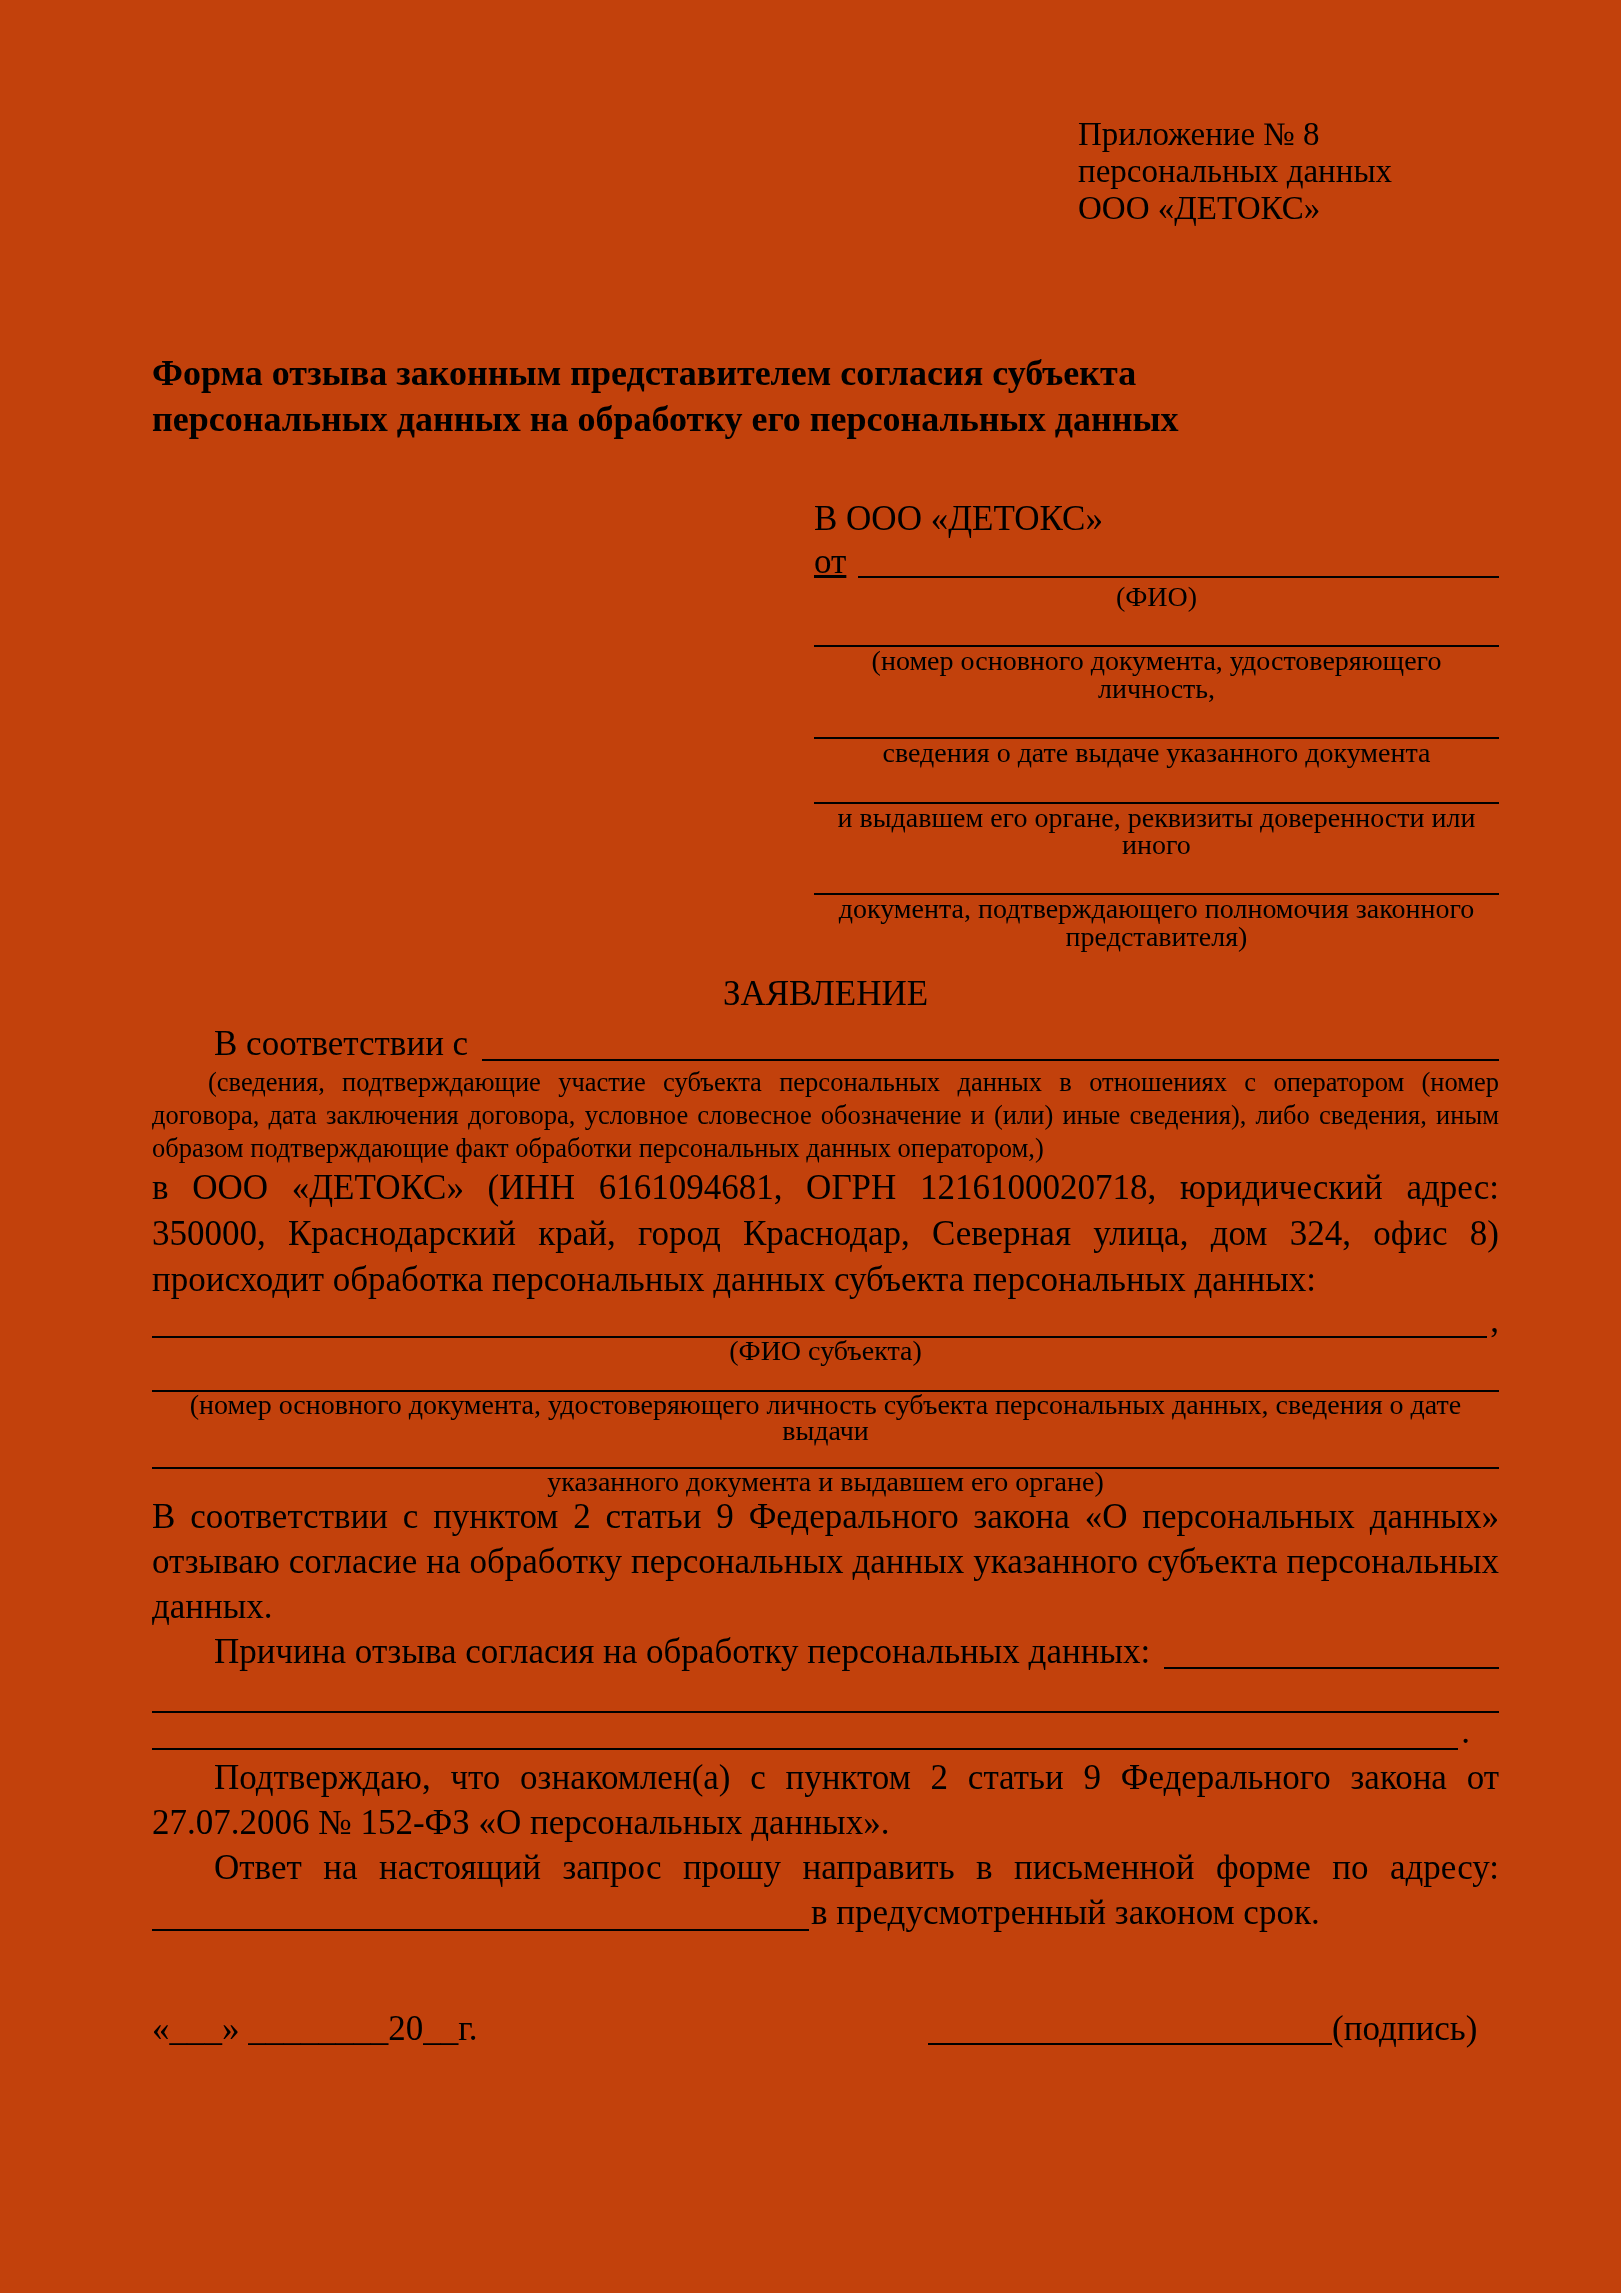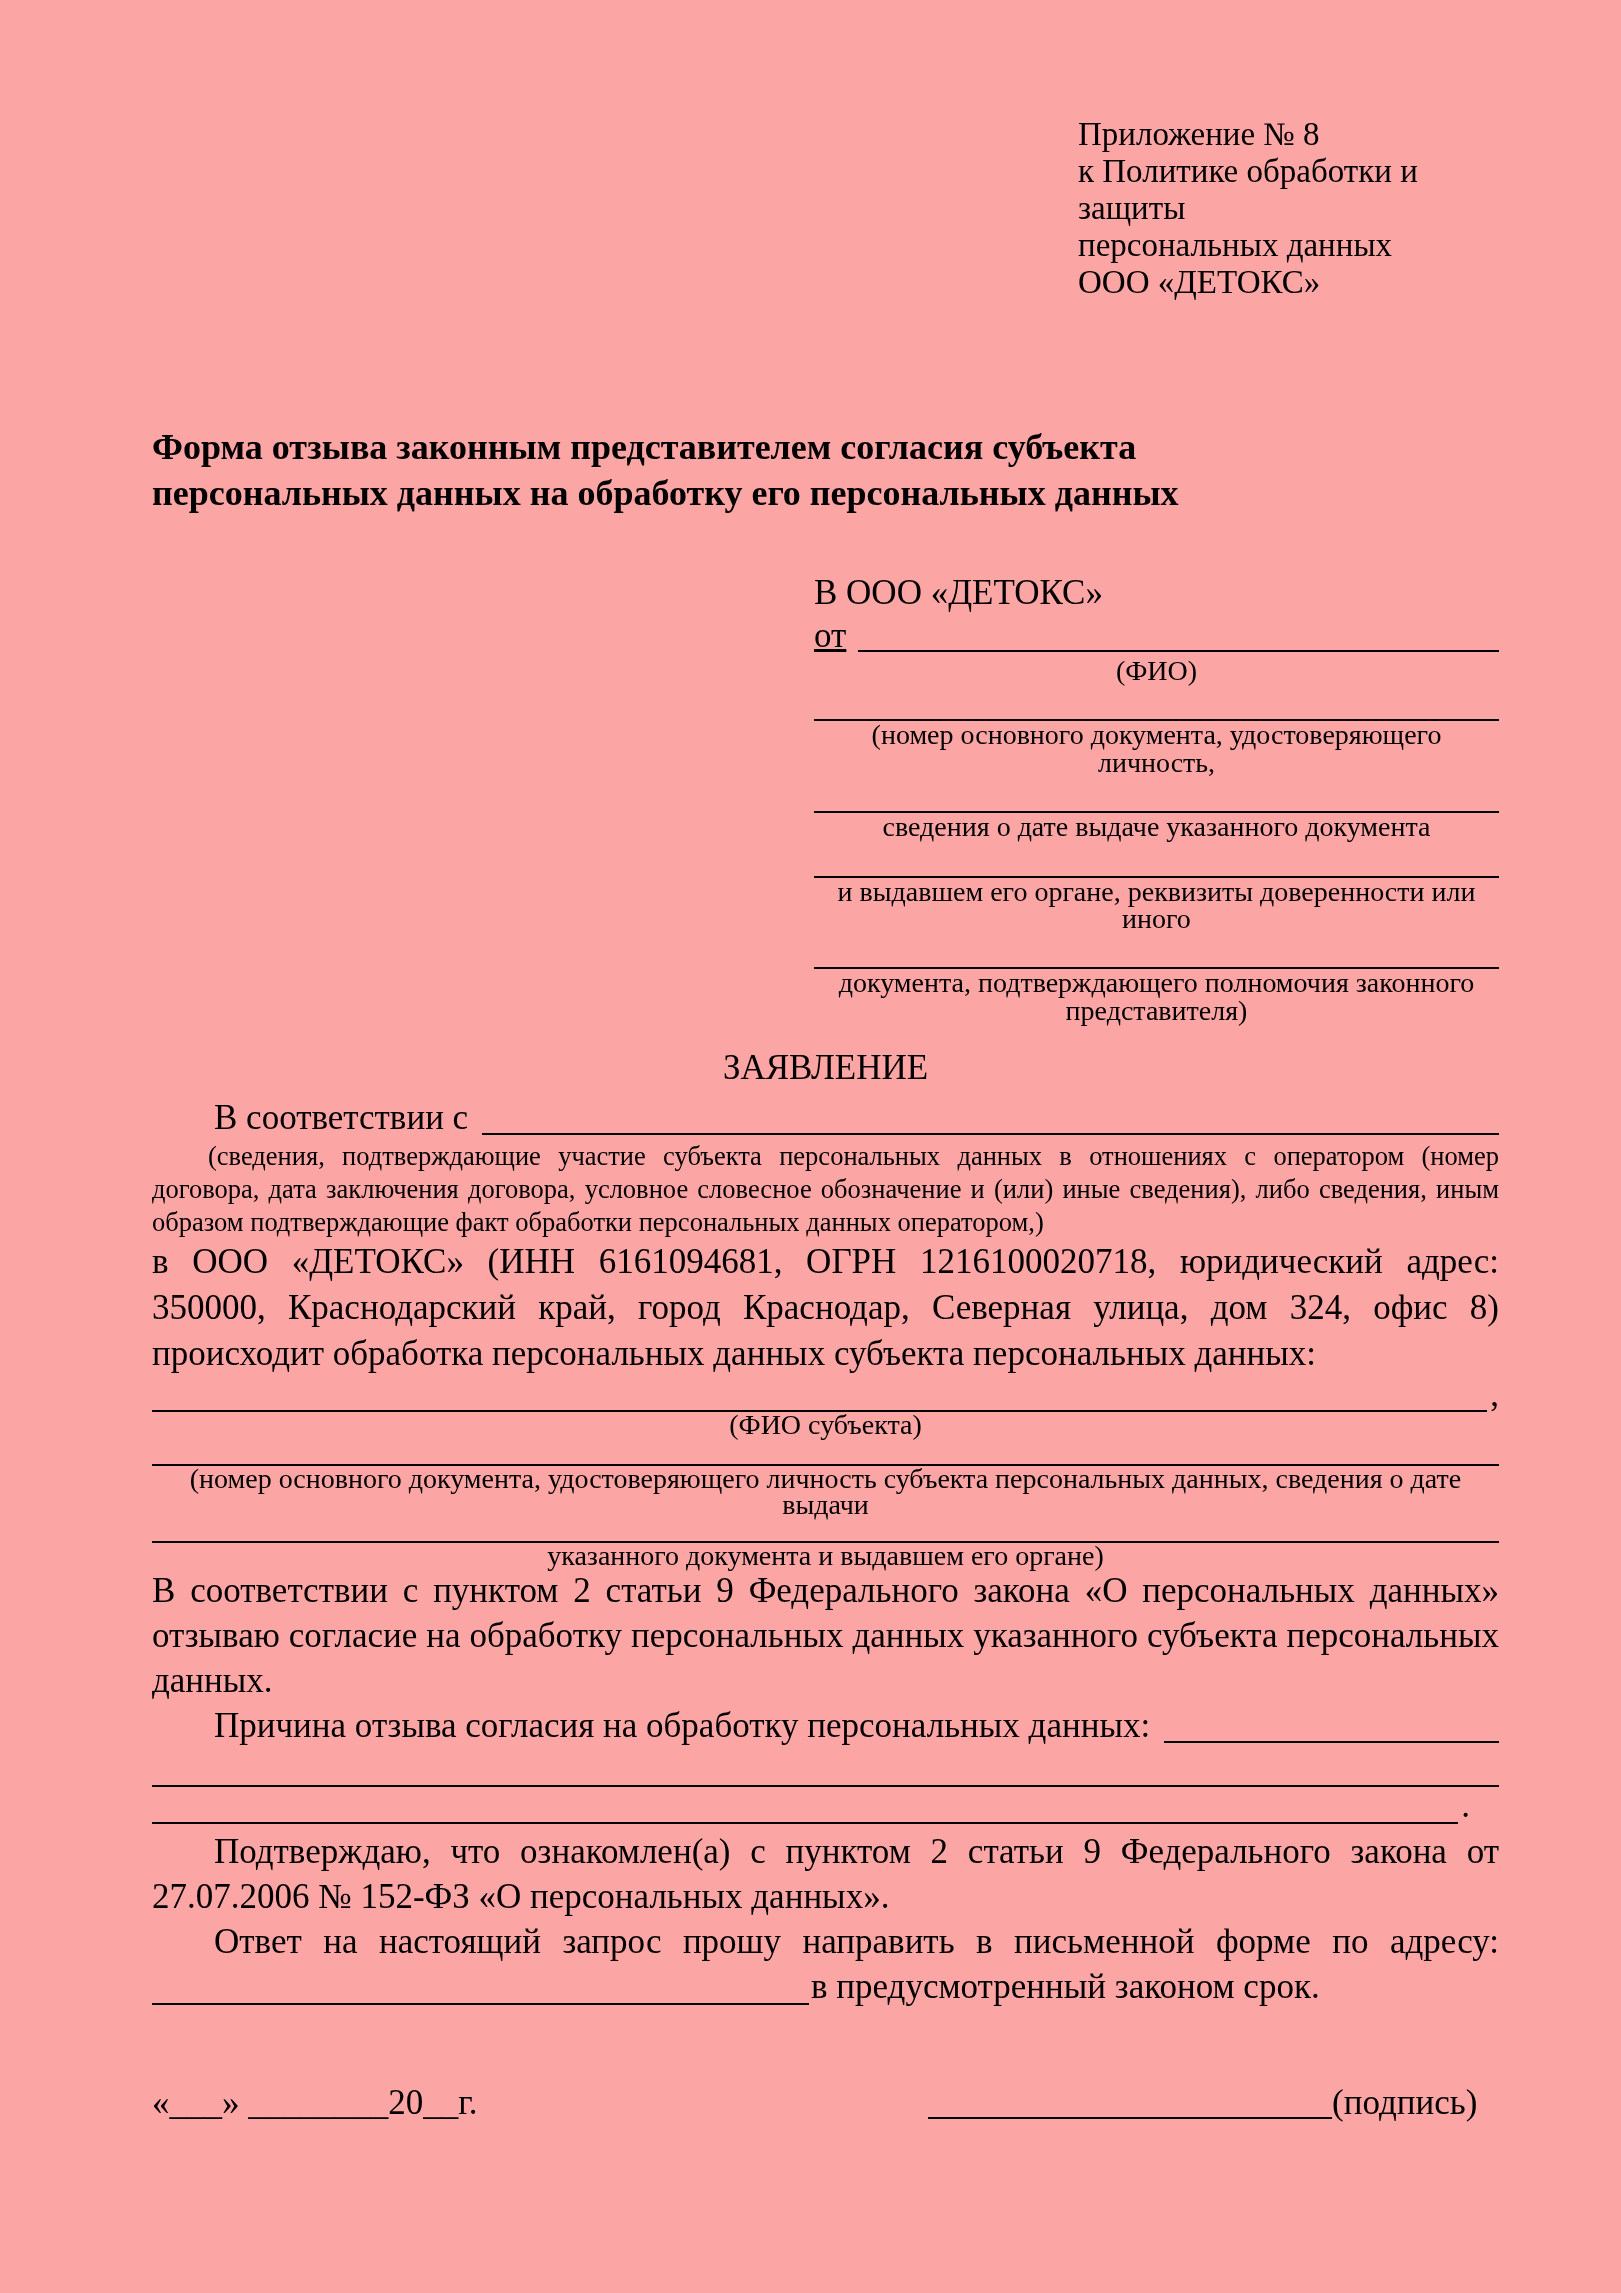--- a/index.html
+++ b/index.html
@@ -1,18 +1,18 @@
 <!DOCTYPE html>
 <html lang="ru"><head>
 <meta charset="utf-8">
 <style>
   * { margin:0; padding:0; box-sizing:border-box; }
   html,body { background:#ffffff; }
   .page {
-    width:1621px; height:2294px; margin:0 auto; background:#fca5a5; color:#000000;
+    width:1621px; height:2294px; margin:0 auto; background:#c2410c; color:#000000;
     font-family:"Liberation Serif","DejaVu Serif",serif;
     padding:116px 122px 0 152px; position:relative; overflow:hidden;
   }
   
   .annex { margin-left:926px; font-size:33px; line-height:37px; }
   
   .title { margin-top:123px; text-align:left; font-weight:bold; font-size:36px; line-height:46px; }
   
   .recipient { margin-top:55px; margin-left:662px; }
   .recipient .to { font-size:35px; line-height:43px; }
@@ -52,21 +52,20 @@
   .sig .fill { margin-bottom:4.9px; }
   .sig .sig-cap { white-space:nowrap; }
 </style>
 </head>
 <body>
 
 <div class="page">
 
   <div class="annex">
     <div>Приложение № 8</div>
-    <div>к Политике обработки и защиты</div>
     <div>персональных данных</div>
     <div>ООО «ДЕТОКС»</div>
   </div>
 
   <div class="title">
     <div>Форма отзыва законным представителем согласия субъекта</div>
     <div>персональных данных на обработку его персональных данных</div>
   </div>
 
   <div class="recipient">

